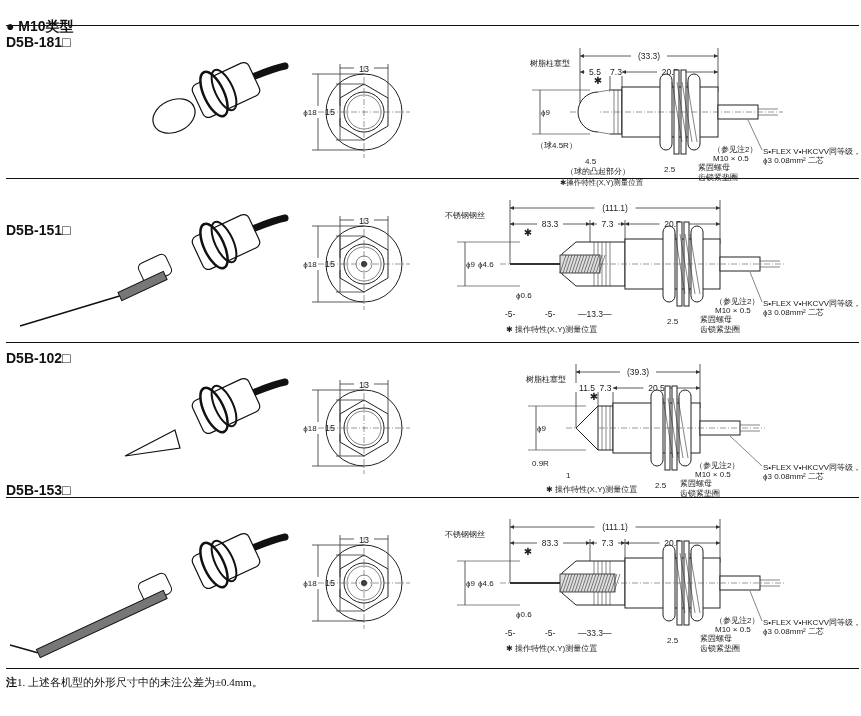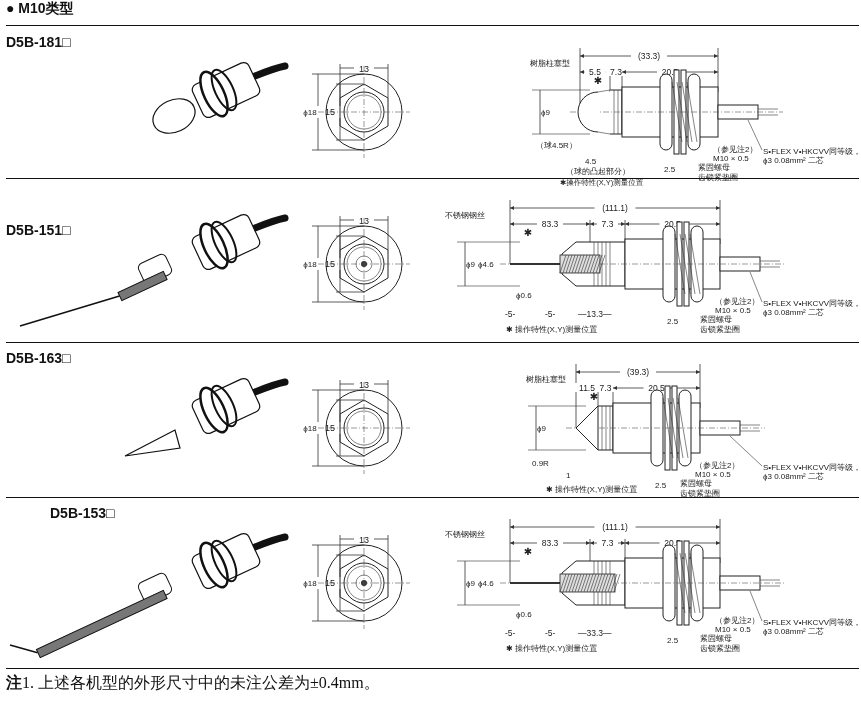--- a/index.html
+++ b/index.html
@@ -1,26 +1,26 @@
 <!DOCTYPE html>
 <html><head>
 <meta charset="utf-8">
 <style>
   html, body { margin: 0; padding: 0; background: #ffffff; }
   body { width: 861px; height: 716px; position: relative; overflow: hidden; font-family: "Liberation Sans", "DejaVu Sans", sans-serif; color: #111; }
-  .title { position: absolute; left: 6px; top: 0; font-size: 14px; font-weight: bold; text-align: right; }
+  .title { position: absolute; left: 6px; top: 18px; font-size: 14px; font-weight: bold; text-align: right; }
   .rule { position: absolute; left: 6px; right: 2px; height: 0; border-top: 1.5px solid #111; }
   .model { position: absolute; left: 6px; font-size: 14px; font-weight: bold; }
   svg.sec { position: absolute; left: 0; overflow: visible; }
   svg text { font-family: "Liberation Sans", "DejaVu Sans", sans-serif; fill: #222; }
   .dim { stroke: #333; stroke-width: 0.8; fill: none; }
   .body { stroke: #222; stroke-width: 1; fill: #fff; }
   .thin { stroke: #333; stroke-width: 0.6; fill: none; }
   .cl { stroke: #555; stroke-width: 0.6; stroke-dasharray: 6 2 1 2; fill: none; }
-  .notes { position: absolute; left: 6px; top: 676px; font-size: 16px; line-height: 13px; font-family: "Liberation Serif", "DejaVu Serif", serif; text-align: center; }
+  .notes { position: absolute; left: 6px; top: 676px; font-size: 11px; line-height: 13px; font-family: "Liberation Serif", "DejaVu Serif", serif; text-align: center; }
   .notes b { font-family: "Liberation Sans", sans-serif; }
   .notes .n2 { padding-left: 12px; }
 </style>
 </head>
 <body>
 
 <div class="title">● M10类型</div>
 <div class="rule" style="top:25px;"></div>
 
 <div id="sections">
@@ -245,21 +245,21 @@
         <text x="700" y="126" font-size="8">紧固螺母</text>
         <text x="700" y="136" font-size="8">齿锁紧垫圈</text>
         <text x="667" y="128" font-size="8">2.5</text>
         <text x="763" y="110" font-size="8">S•FLEX V•HKCVV同等级，</text>
         <text x="763" y="119" font-size="8">ϕ3 0.08mm² 二芯</text>
         <line x1="750" y1="76" x2="762" y2="106" class="thin"></line>
       </g>
   </svg>
 
   <div class="rule" style="top: 342px;"></div>
-  <div class="model" style="top: 350px;">D5B-163□</div>
+  <div class="model" style="top: 350px;">D5B-102□</div>
   <svg class="sec" width="861" height="155" style="top: 360px;">
 
     <g>
       <path class="prod-cable" d="M255 32 C265 28 275 24 285 22" stroke="#111" stroke-width="7" fill="none" stroke-linecap="round"></path>
       <rect x="195" y="28" width="62" height="36" rx="6" transform="rotate(-25 226 46)" fill="#fff" stroke="#111" stroke-width="1.2"></rect>
       <ellipse cx="214" cy="50" rx="10" ry="24" transform="rotate(-25 214 50)" fill="#fff" stroke="#111" stroke-width="2.5"></ellipse>
       <ellipse cx="224" cy="46" rx="9" ry="22" transform="rotate(-25 224 46)" fill="none" stroke="#111" stroke-width="2"></ellipse>
       <g class="tip-group">
           <path d="M175 70 L125 96 L180 88 Z" fill="#fff" stroke="#111" stroke-width="1.2"></path>
         </g>
@@ -345,21 +345,21 @@
         <text x="680" y="126" font-size="8">紧固螺母</text>
         <text x="680" y="136" font-size="8">齿锁紧垫圈</text>
         <text x="655" y="128" font-size="8">2.5</text>
         <text x="763" y="110" font-size="8">S•FLEX V•HKCVV同等级，</text>
         <text x="763" y="119" font-size="8">ϕ3 0.08mm² 二芯</text>
         <line x1="730" y1="76" x2="762" y2="106" class="thin"></line>
       </g>
   </svg>
 
   <div class="rule" style="top: 497px;"></div>
-  <div class="model" style="top: 505px; margin-left: 44px;">D5B-153□</div>
+  <div class="model" style="top: 482px;">D5B-153□</div>
   <svg class="sec" width="861" height="155" style="top: 515px;">
 
     <g>
       <path class="prod-cable" d="M255 32 C265 28 275 24 285 22" stroke="#111" stroke-width="7" fill="none" stroke-linecap="round"></path>
       <rect x="195" y="28" width="62" height="36" rx="6" transform="rotate(-25 226 46)" fill="#fff" stroke="#111" stroke-width="1.2"></rect>
       <ellipse cx="214" cy="50" rx="10" ry="24" transform="rotate(-25 214 50)" fill="#fff" stroke="#111" stroke-width="2.5"></ellipse>
       <ellipse cx="224" cy="46" rx="9" ry="22" transform="rotate(-25 224 46)" fill="none" stroke="#111" stroke-width="2"></ellipse>
       <g class="tip-group">
           <rect x="140" y="62" width="30" height="22" rx="5" transform="rotate(-25 155 73)" fill="#fff" stroke="#111"></rect>
           <rect x="25" y="75" width="140" height="9" transform="rotate(-25 165 79)" fill="#777" stroke="#111"></rect>

